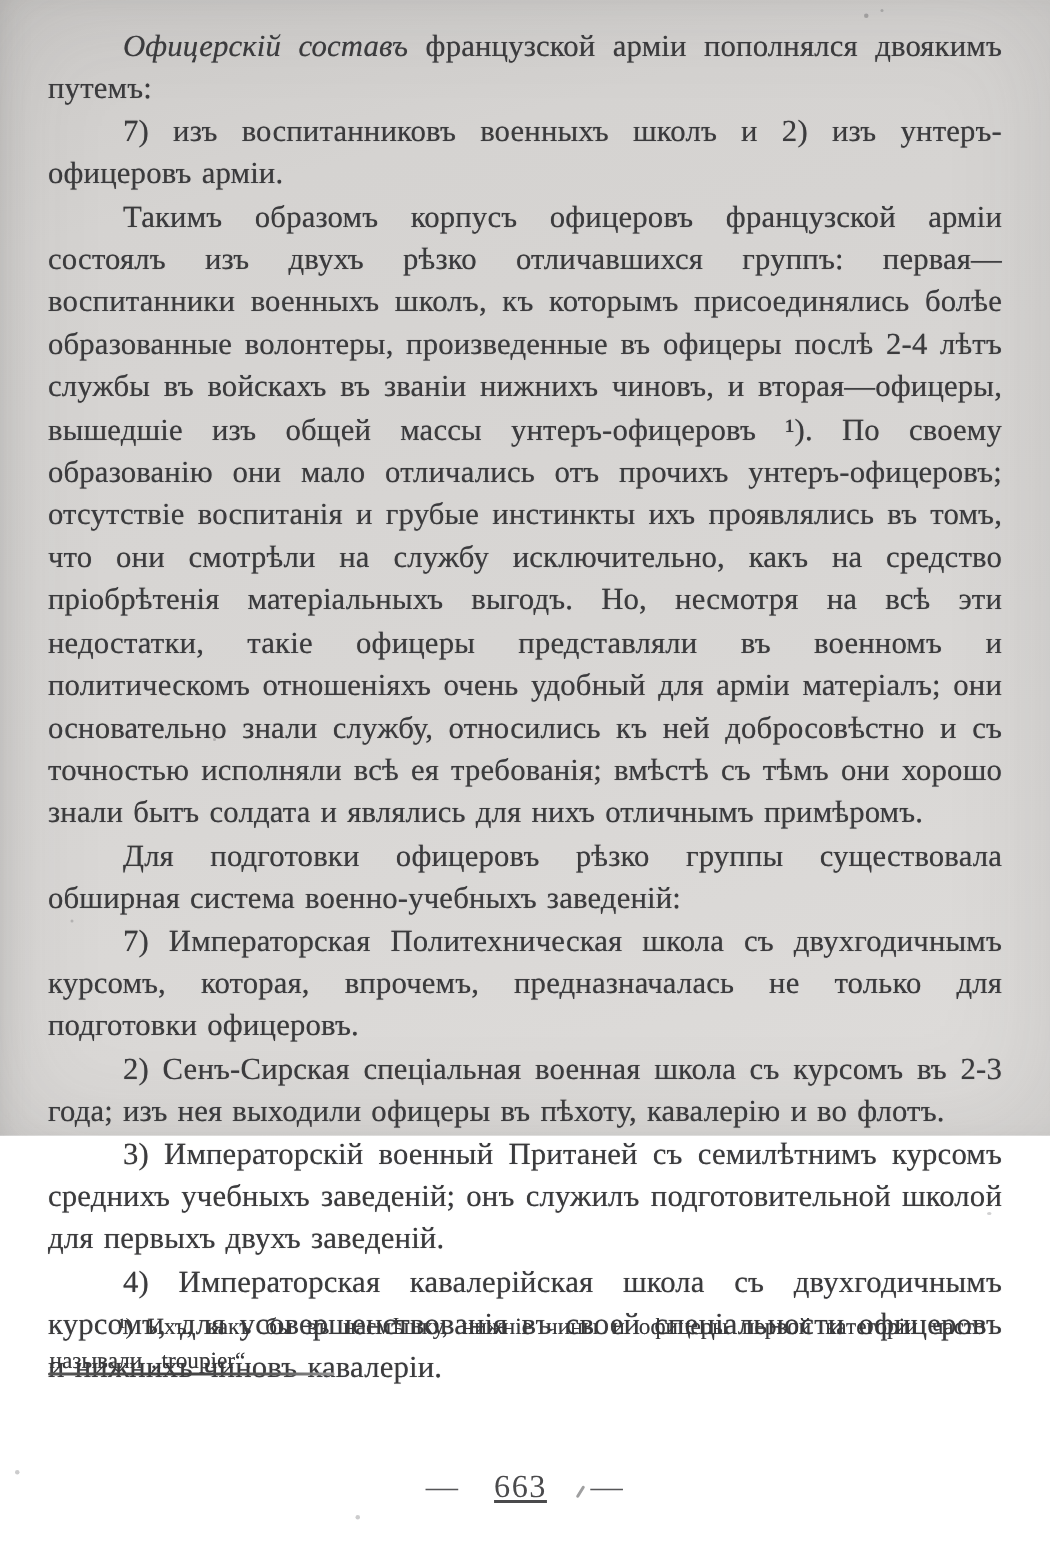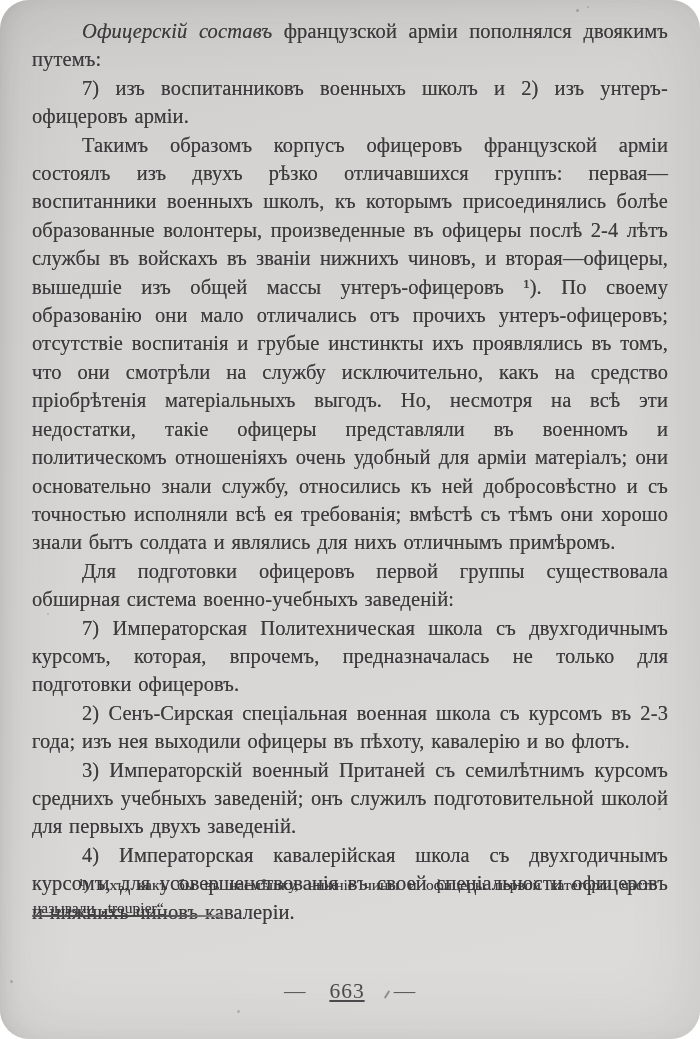--- a/index.html
+++ b/index.html
@@ -3,25 +3,24 @@
 <meta charset="utf-8">
 <style>
   html, body { margin: 0; padding: 0; }
   body {
     width: 700px; height: 1039px;
     font-family: "Liberation Serif", "DejaVu Serif", serif;
     overflow: hidden;
   }
   .page {
     position: absolute; left: 0; top: 0;
-    width: 700px; height: 1039px;
+    width: 700px; height: 757px;
     background: linear-gradient(165deg, #ceccca 0%, #d5d3d1 18%, #d8d6d4 55%, #dedcda 100%);
     box-shadow: inset 0 0 70px rgba(90,90,90,0.16), inset 10px 0 24px -14px rgba(80,80,80,0.22);
     color: #3b3b3d;
-    border-radius: 29px;
   }
   .body-text {
     position: absolute; left: 32px; top: 17px; width: 636px;
     font-size: 20.5px; line-height: 28.4px;
     text-align: justify; word-spacing: 1.5px; letter-spacing: 0.1px;
     text-shadow: 0 0 0.5px rgba(55,55,58,0.65);
   }
   .body-text p { margin: 0; text-indent: 50px; }
   .lead-italic { font-style: italic; }
   .footnote-rule {
@@ -54,21 +53,21 @@
 </style>
 </head>
 <body>
 
 <div class="page">
 
   <div class="body-text">
     <p><span class="lead-italic">Офицерскій составъ</span><span> французской арміи пополнялся двоякимъ путемъ:</span></p>
     <p>7) изъ воспитанниковъ военныхъ школъ и 2) изъ унтеръ-офицеровъ арміи.</p>
     <p>Такимъ образомъ корпусъ офицеровъ французской арміи состоялъ изъ двухъ рѣзко отличавшихся группъ: первая—воспитанники военныхъ школъ, къ которымъ присоединялись болѣе образованные волонтеры, произведенные въ офицеры послѣ 2-4 лѣтъ службы въ войскахъ въ званіи нижнихъ чиновъ, и вторая—офицеры, вышедшіе изъ общей массы унтеръ-офицеровъ ¹). По своему образованію они мало отличались отъ прочихъ унтеръ-офицеровъ; отсутствіе воспитанія и грубые инстинкты ихъ проявлялись въ томъ, что они смотрѣли на службу исключительно, какъ на средство пріобрѣтенія матеріальныхъ выгодъ. Но, несмотря на всѣ эти недостатки, такіе офицеры представляли въ военномъ и политическомъ отношеніяхъ очень удобный для арміи матеріалъ; они основательно знали службу, относились къ ней добросовѣстно и съ точностью исполняли всѣ ея требованія; вмѣстѣ съ тѣмъ они хорошо знали бытъ солдата и являлись для нихъ отличнымъ примѣромъ.</p>
-    <p>Для подготовки офицеровъ первой группы существовала обширная система военно-учебныхъ заведеній:</p>
+    <p>Для подготовки офицеровъ рѣзко группы существовала обширная система военно-учебныхъ заведеній:</p>
     <p>7) Императорская Политехническая школа съ двухгодичнымъ курсомъ, которая, впрочемъ, предназначалась не только для подготовки офицеровъ.</p>
     <p>2) Сенъ-Сирская спеціальная военная школа съ курсомъ въ 2-3 года; изъ нея выходили офицеры въ пѣхоту, кавалерію и во флотъ.</p>
     <p>3) Императорскій военный Пританей съ семилѣтнимъ курсомъ среднихъ учебныхъ заведеній; онъ служилъ подготовительной школой для первыхъ двухъ заведеній.</p>
     <p>4) Императорская кавалерійская школа съ двухгодичнымъ курсомъ, для усовершенствованія въ своей спеціальности офицеровъ и нижнихъ чиновъ кавалеріи.</p>
   </div>
 
   <div class="footnote-rule"></div>
 
   <div class="footnote">
     <span>¹) Ихъ, какъ бы въ насмѣшку, нижніе чины и офицеры первой категоріи часто называли „troupier“.</span>

